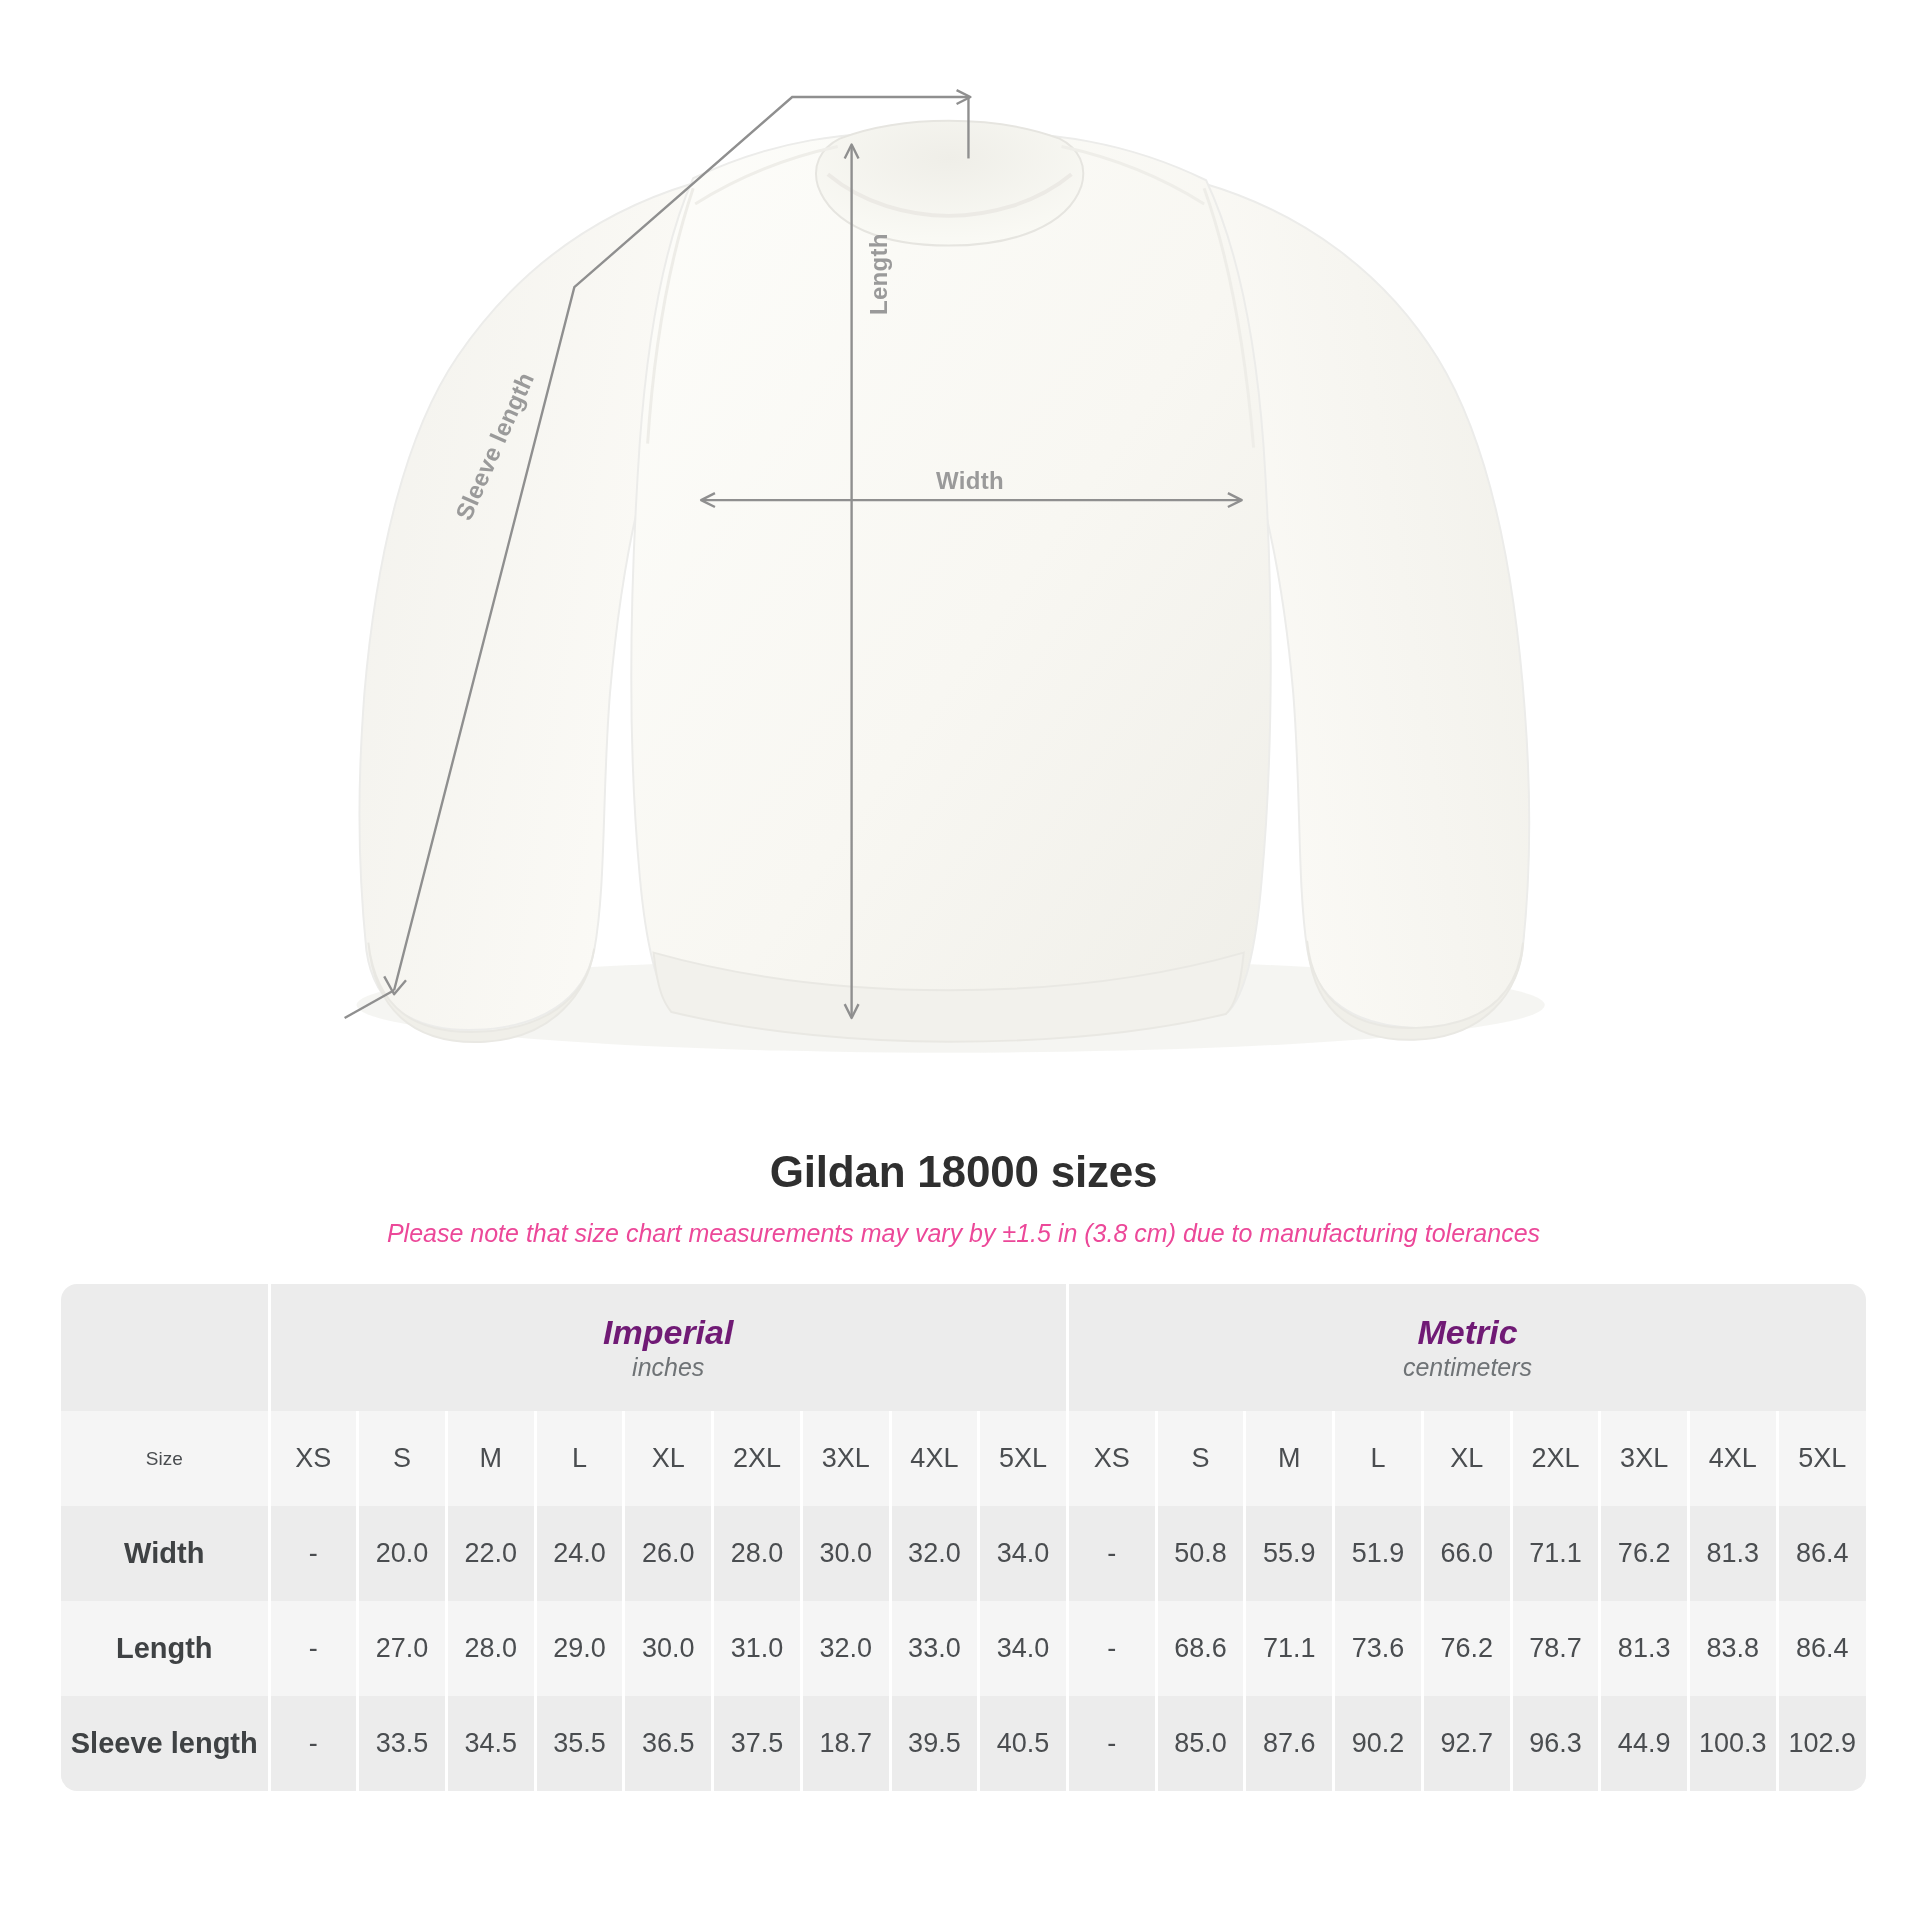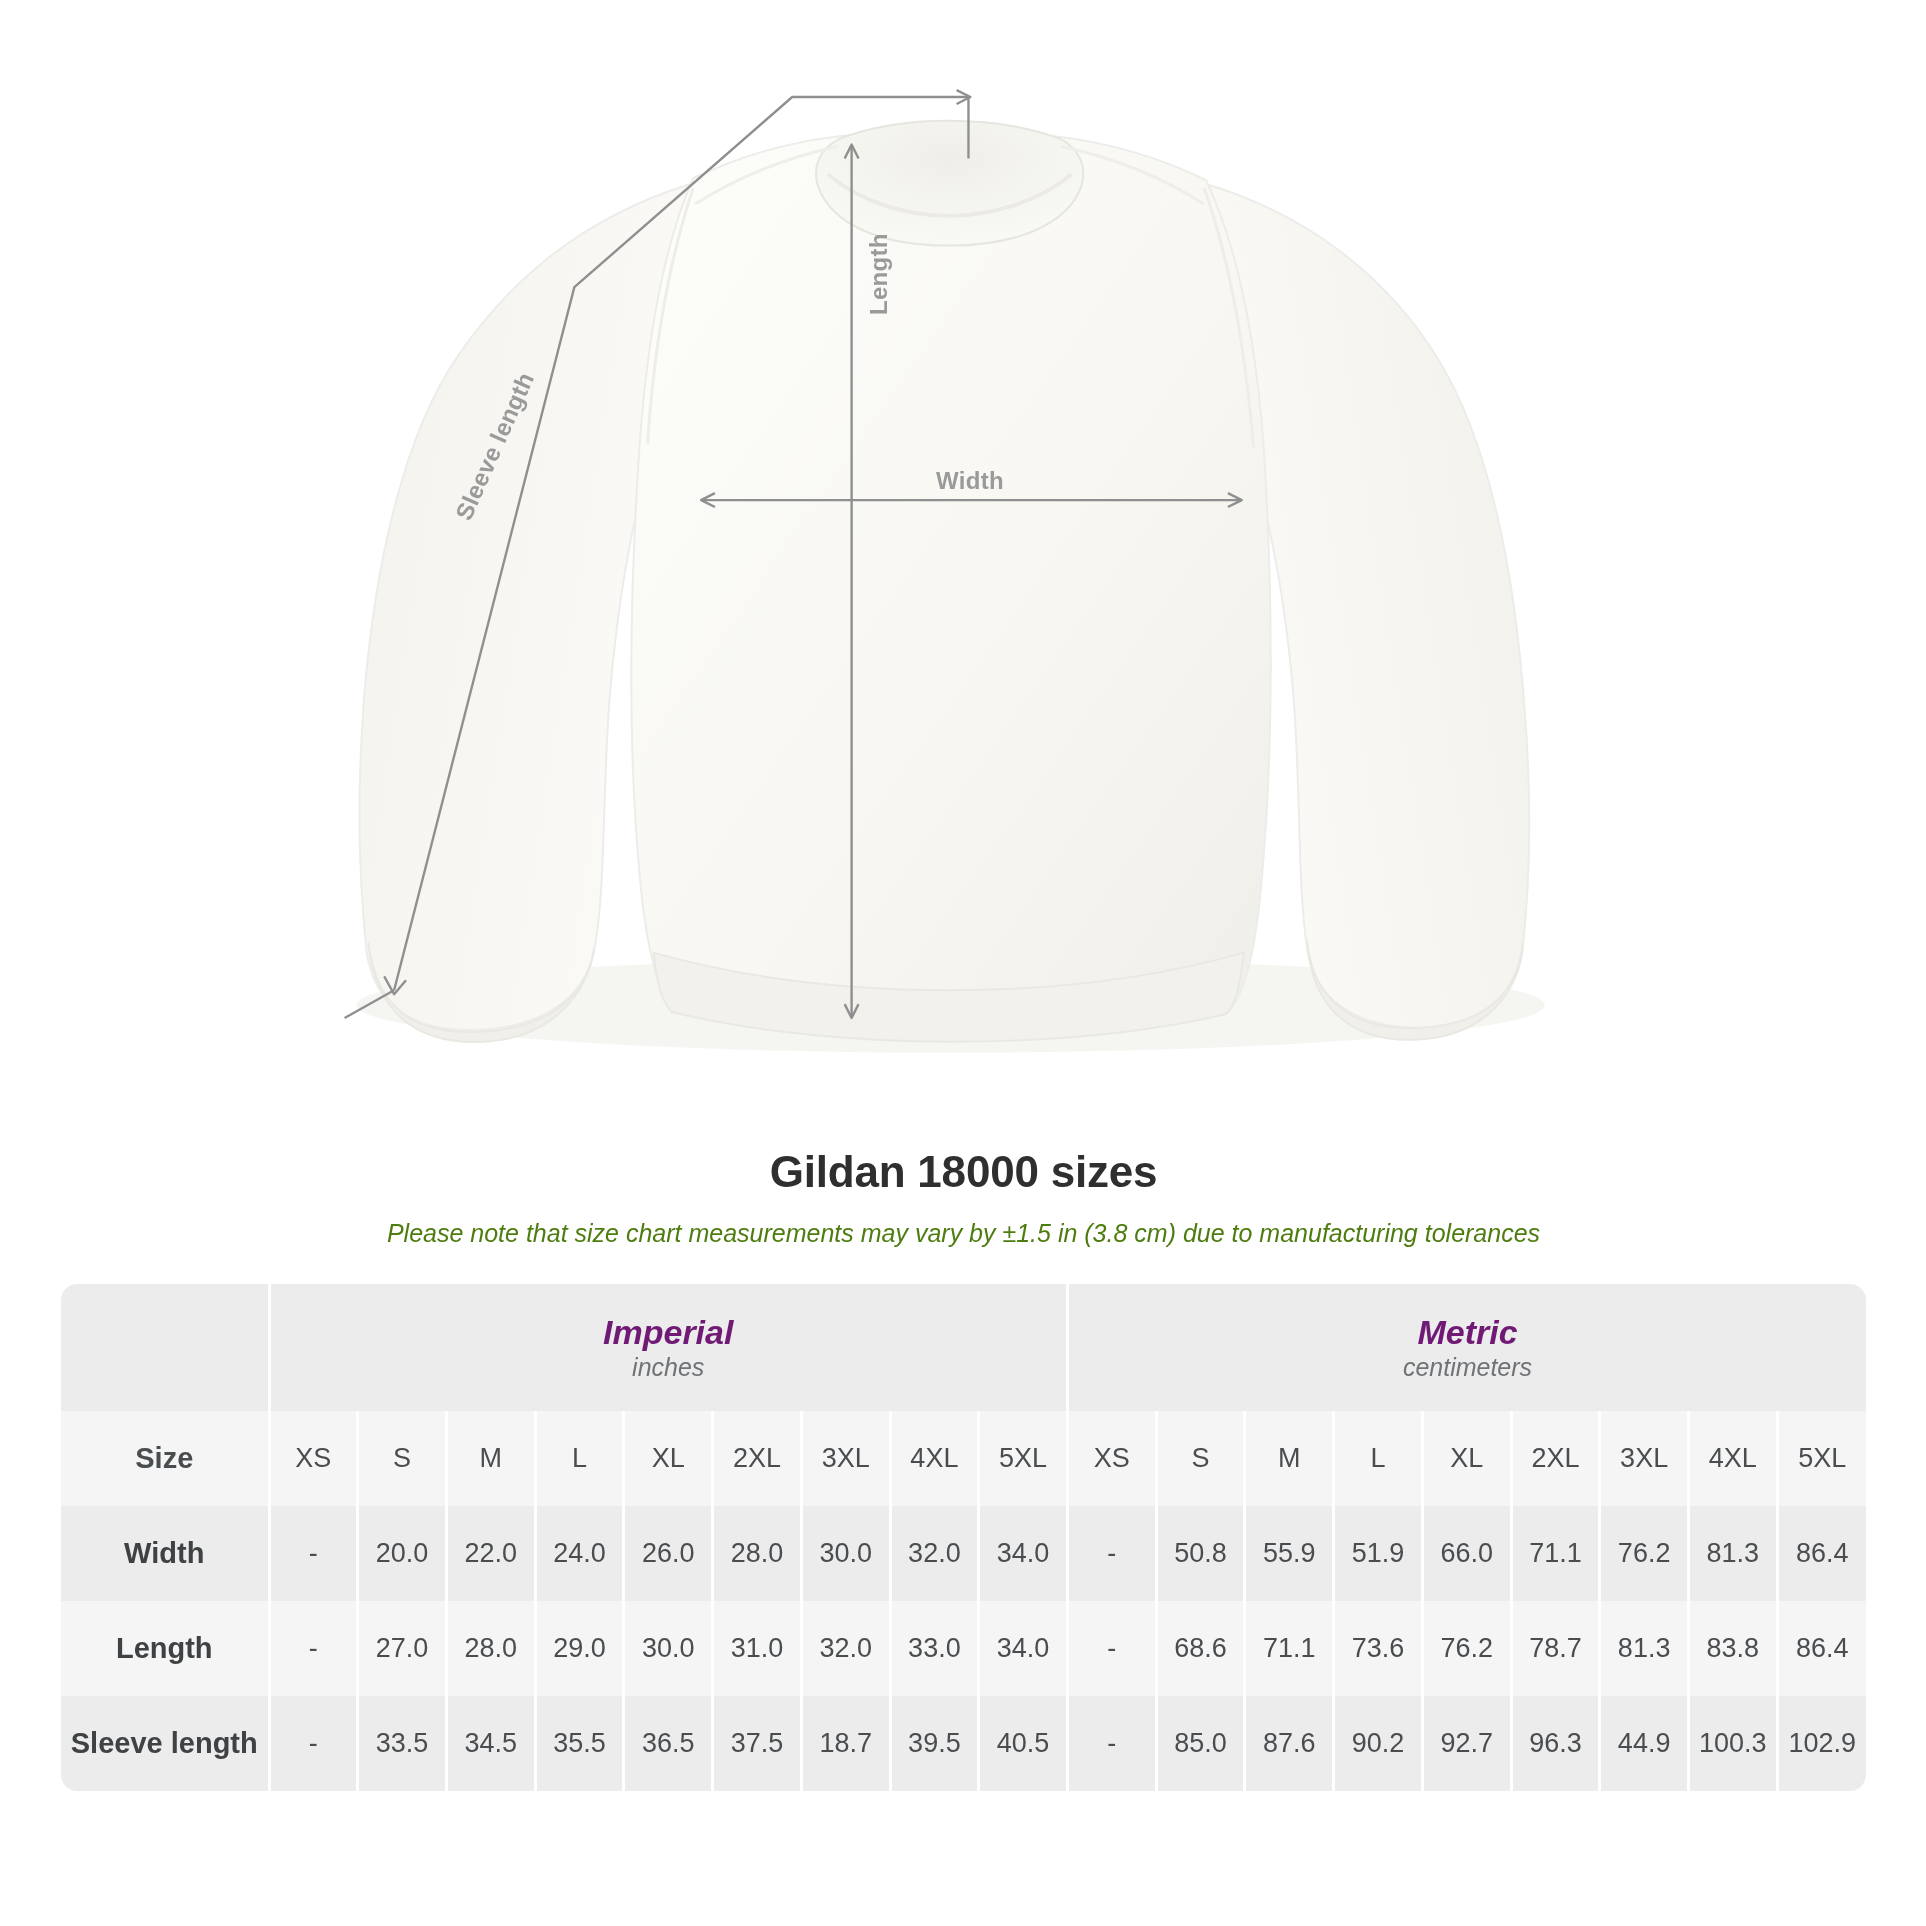--- a/index.html
+++ b/index.html
@@ -63,21 +63,21 @@
   .chart-title {
     font-size: 44px;
     font-weight: bold;
     color: #2f2f2f;
     margin: 0;
     letter-spacing: -0.2px;
   }
   .chart-note {
     font-size: 25px;
     font-style: italic;
-    color: #4d7c0f;
+    color: #ec4899;
     margin-top: 22px;
   }
 
   
   .table-wrap {
     margin: 36px 61px 0 61px;
     border-radius: 16px;
     overflow: hidden;
   }
   table.size-table {
@@ -115,22 +115,22 @@
   }
   .unit-blank { background: #ececec; }
 
   .header-row td {
     background: #f5f5f5;
     height: 95px;
     font-size: 28px;
     color: #4a4d50;
   }
   .header-row td.rowlabel {
-    font-weight: bold;
-    font-size: 29px;
+    font-weight: normal;
+    font-size: 19px;
   }
 
   .data-row td {
     height: 95px;
     font-size: 28px;
   }
   .data-row.odd td { background: #ececec; }
   .data-row.even td { background: #f5f5f5; }
   .data-row td.rowlabel {
     font-weight: bold;

